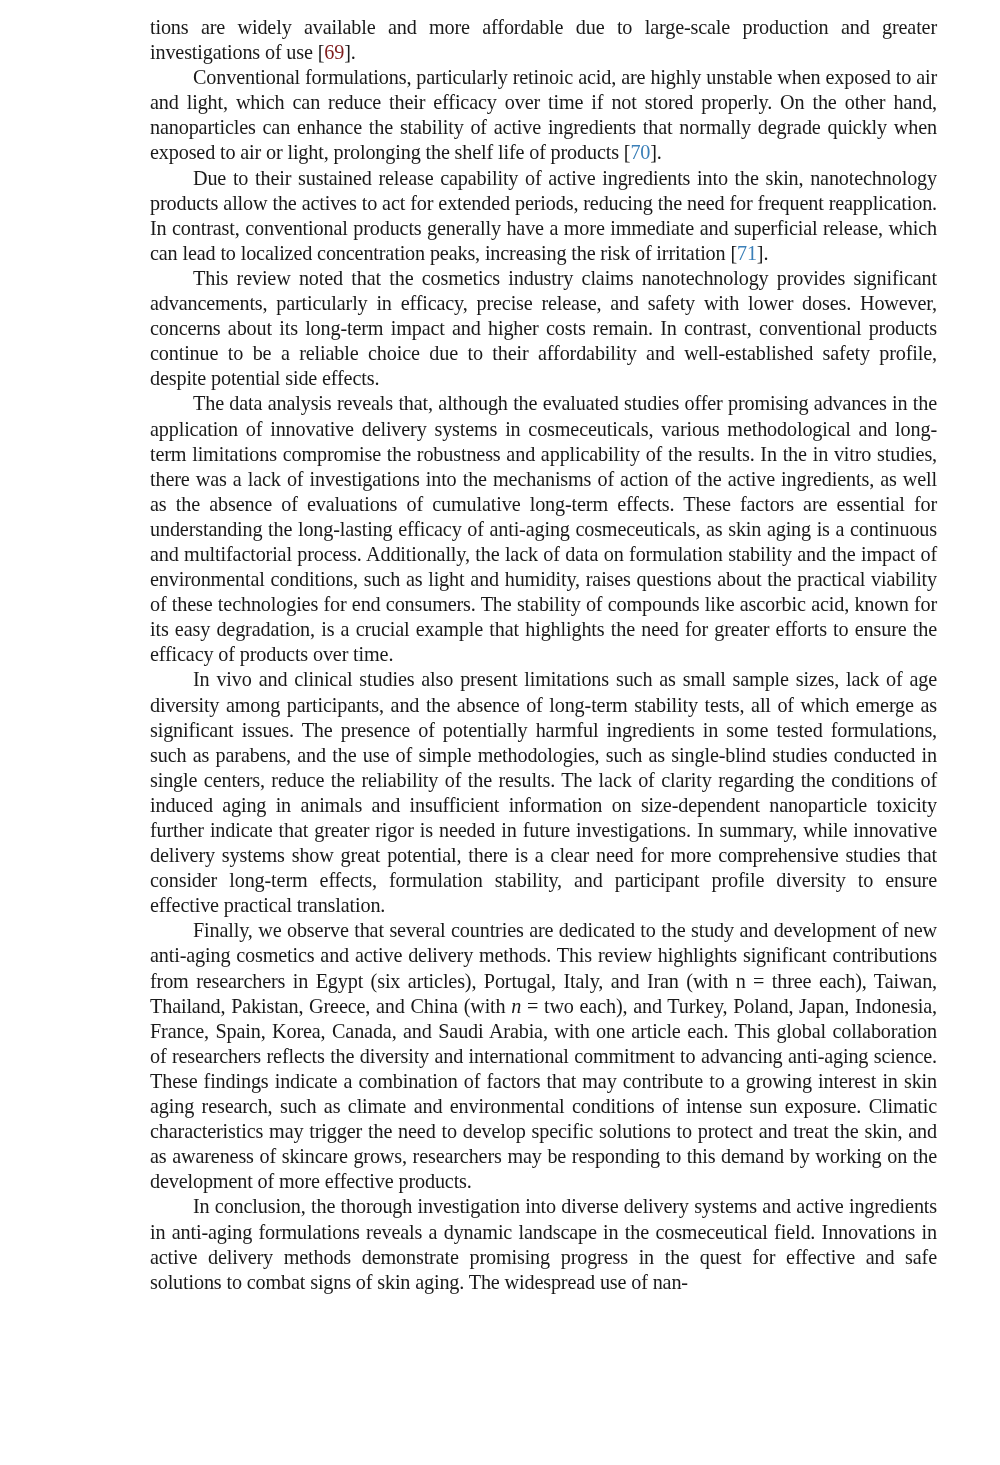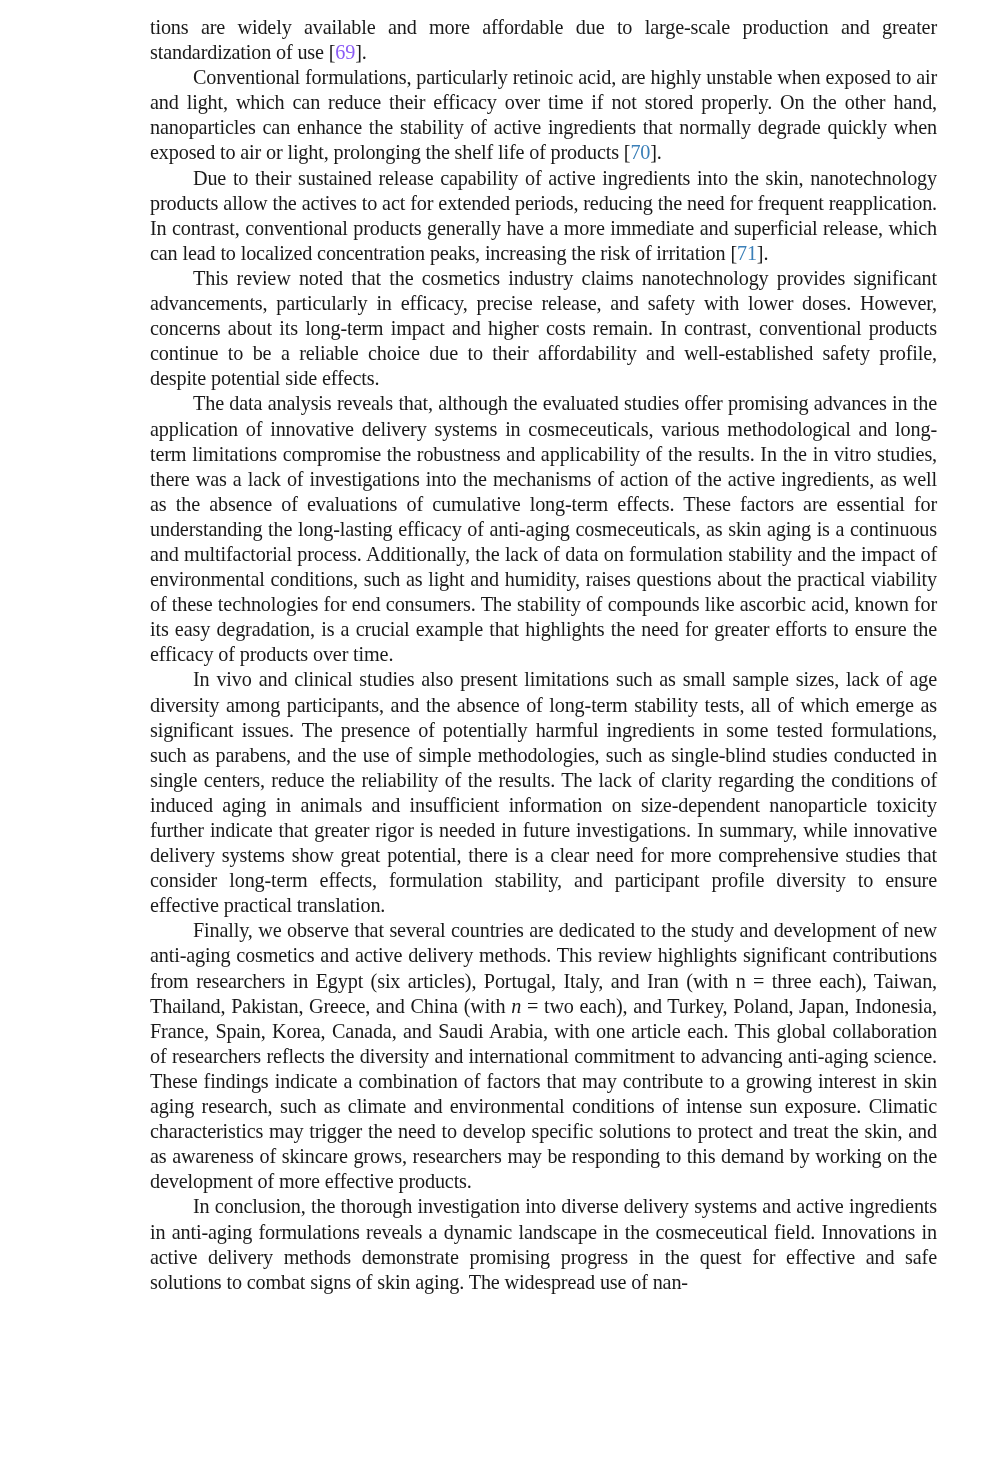--- a/index.html
+++ b/index.html
@@ -38,21 +38,21 @@
       text-decoration: none;
     }
     .ital {
       font-style: italic;
     }
   </style>
 </head>
 <body>
 
 <div class="page">
-  <p class="para first"><span>tions are widely available and more affordable due to large-scale production and greater standardization of use </span><span>[</span><a class="cite" href="#" style="color: #8b5cf6;">69</a><span>].</span></p>
+  <p class="para first"><span>tions are widely available and more affordable due to large-scale production and greater investigations of use </span><span>[</span><a class="cite" href="#" style="color: #7f1d1d;">69</a><span>].</span></p>
   <p class="para"><span>Conventional formulations, particularly retinoic acid, are highly unstable when ex­posed to air and light, which can reduce their efficacy over time if not stored properly. On the other hand, nanoparticles can enhance the stability of active ingredients that normally degrade quickly when exposed to air or light, prolonging the shelf life of products </span><span>[</span><a class="cite" href="#" style="color: rgb(58, 127, 184);">70</a><span>].</span></p>
   <p class="para"><span>Due to their sustained release capability of active ingredients into the skin, nan­otechnology products allow the actives to act for extended periods, reducing the need for frequent reapplication. In contrast, conventional products generally have a more immediate and superficial release, which can lead to localized concentration peaks, increasing the risk of irritation </span><span>[</span><a class="cite" href="#" style="color: rgb(58, 127, 184);">71</a><span>].</span></p>
   <p class="para"><span>This review noted that the cosmetics industry claims nanotechnology provides sig­nificant advancements, particularly in efficacy, precise release, and safety with lower doses. However, concerns about its long-term impact and higher costs remain. In con­trast, conventional products continue to be a reliable choice due to their affordability and well-established safety profile, despite potential side effects.</span></p>
   <p class="para"><span>The data analysis reveals that, although the evaluated studies offer promising advances in the application of innovative delivery systems in cosmeceuticals, various methodological and long-term limitations compromise the robustness and applicability of the results. In the in vitro studies, there was a lack of investigations into the mechanisms of action of the active ingredients, as well as the absence of evaluations of cumulative long-term effects. These factors are essential for understanding the long-lasting efficacy of anti-aging cosmeceuticals, as skin aging is a continuous and multifactorial process. Additionally, the lack of data on formulation stability and the impact of environmental conditions, such as light and humidity, raises questions about the practical viability of these technologies for end consumers. The stability of compounds like ascorbic acid, known for its easy degradation, is a crucial example that highlights the need for greater efforts to ensure the efficacy of products over time.</span></p>
   <p class="para"><span>In vivo and clinical studies also present limitations such as small sample sizes, lack of age diversity among participants, and the absence of long-term stability tests, all of which emerge as significant issues. The presence of potentially harmful ingredients in some tested formulations, such as parabens, and the use of simple methodologies, such as single-blind studies conducted in single centers, reduce the reliability of the results. The lack of clarity regarding the conditions of induced aging in animals and insufficient information on size-dependent nanoparticle toxicity further indicate that greater rigor is needed in future investigations. In summary, while innovative delivery systems show great potential, there is a clear need for more comprehensive studies that consider long-term effects, formulation stability, and participant profile diversity to ensure effective practical translation.</span></p>
   <p class="para"><span>Finally, we observe that several countries are dedicated to the study and development of new anti-aging cosmetics and active delivery methods. This review highlights signifi­cant contributions from researchers in Egypt (six articles), Portugal, Italy, and Iran (with n = three each), Taiwan, Thailand, Pakistan, Greece, and China (with </span><span class="ital">n</span><span> = two each), and Turkey, Poland, Japan, Indonesia, France, Spain, Korea, Canada, and Saudi Arabia, with one article each. This global collaboration of researchers reflects the diversity and international commitment to advancing anti-aging science. These findings indicate a combination of factors that may contribute to a growing interest in skin aging research, such as climate and environmental conditions of intense sun exposure. Climatic characteristics may trigger the need to develop specific solutions to protect and treat the skin, and as awareness of skincare grows, researchers may be responding to this demand by working on the development of more effective products.</span></p>
   <p class="para"><span>In conclusion, the thorough investigation into diverse delivery systems and active ingredients in anti-aging formulations reveals a dynamic landscape in the cosmeceutical field. Innovations in active delivery methods demonstrate promising progress in the quest for effective and safe solutions to combat signs of skin aging. The widespread use of nan-</span></p>
 </div>
 
 </body></html>

